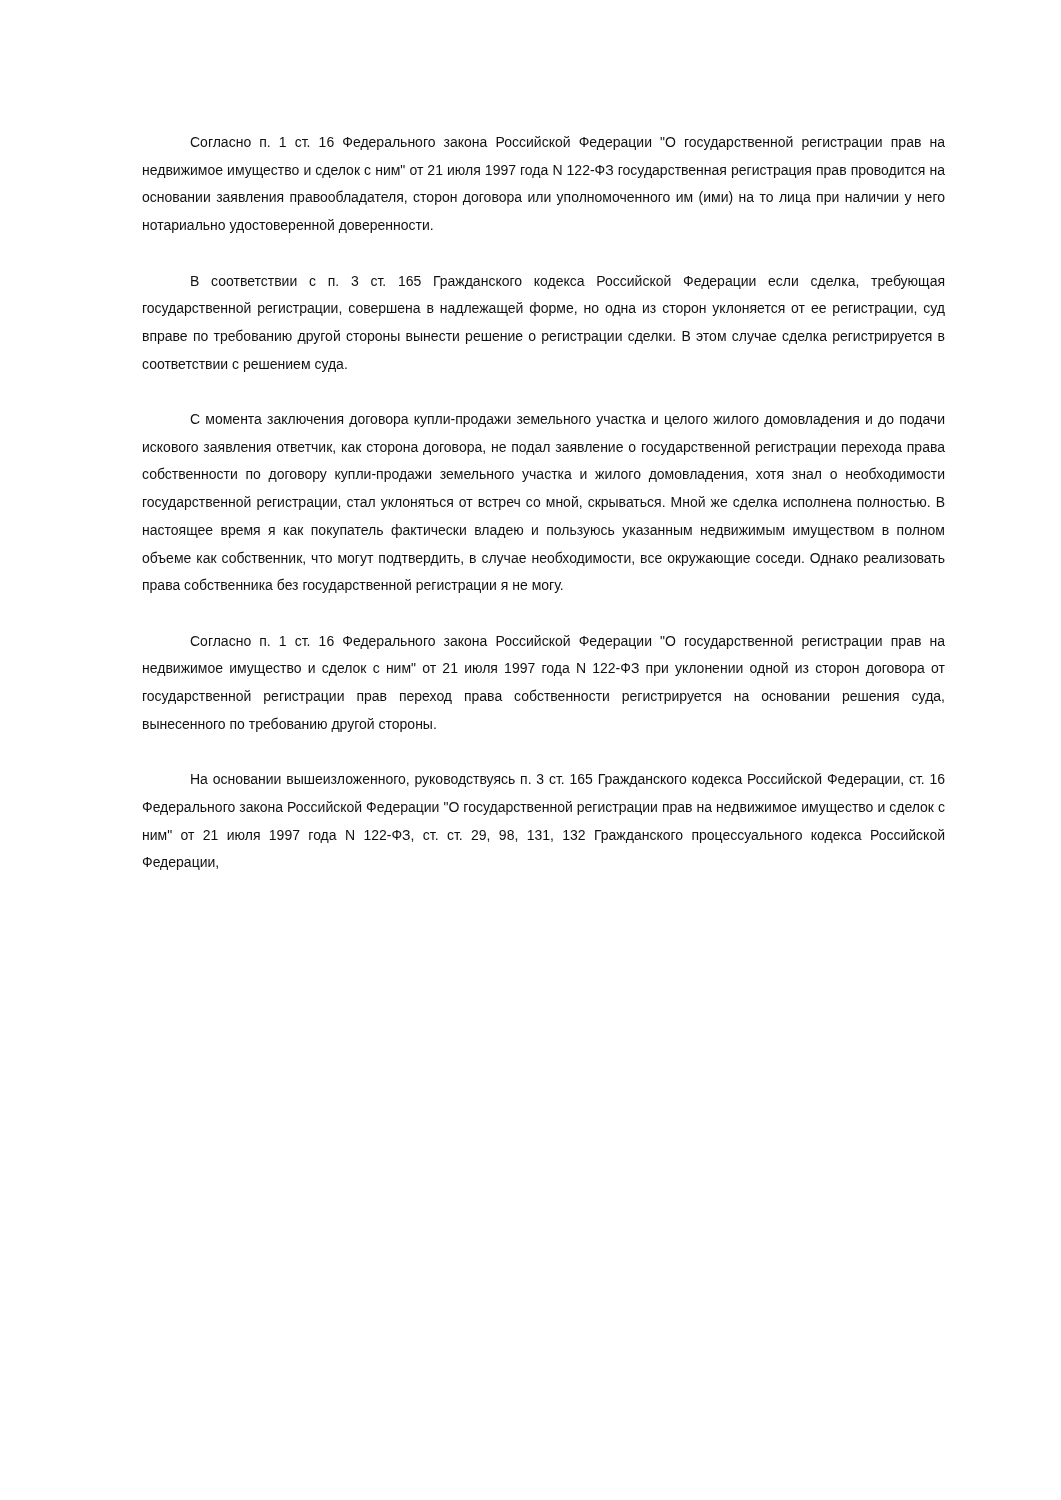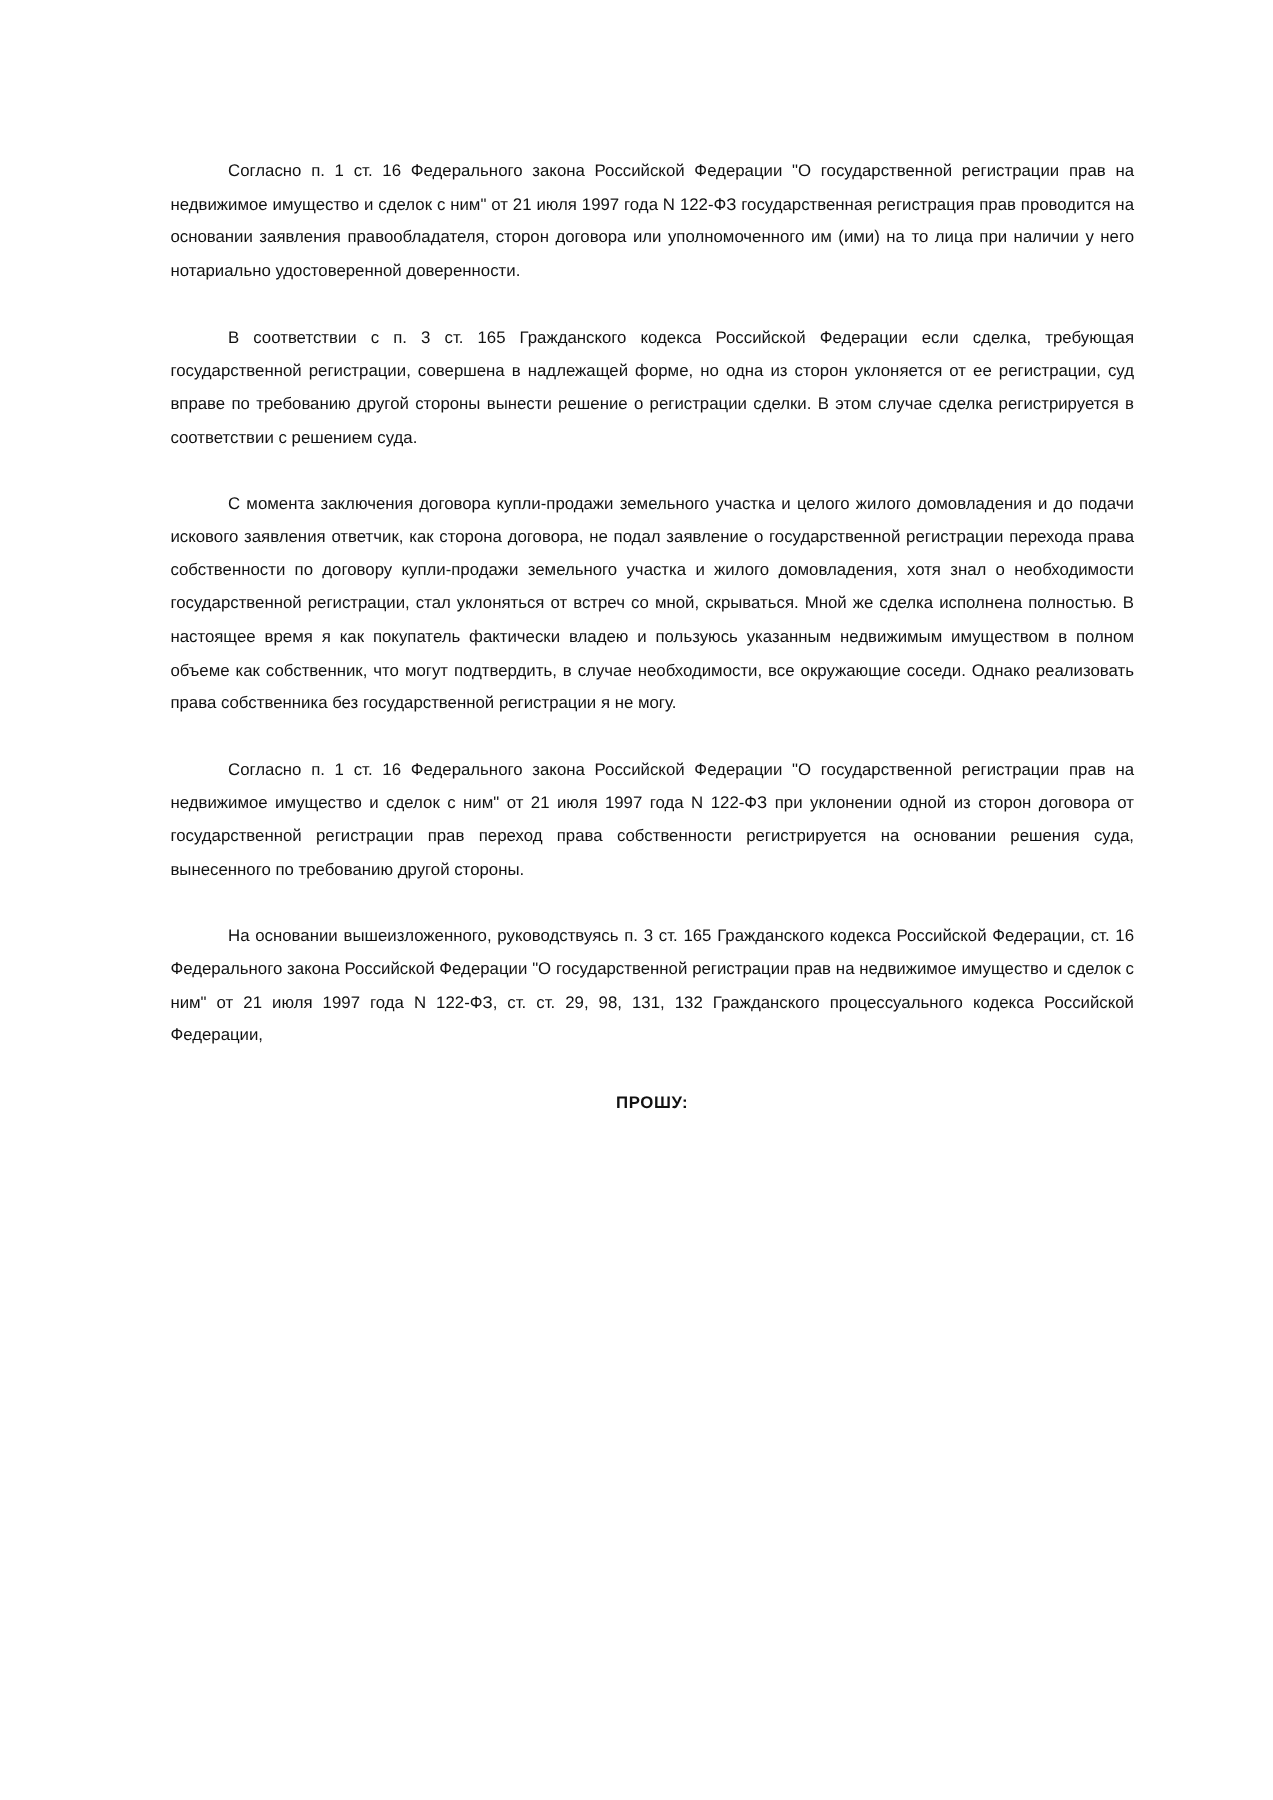--- a/index.html
+++ b/index.html
@@ -39,14 +39,13 @@
 </style>
 </head>
 <body>
 
 <div class="page">
   <p class="para">Согласно п. 1 ст. 16 Федерального закона Российской Федерации "О государственной регистрации прав на недвижимое имущество и сделок с ним" от 21 июля 1997 года N 122-ФЗ государственная регистрация прав проводится на основании заявления правообладателя, сторон договора или уполномоченного им (ими) на то лица при наличии у него нотариально удостоверенной доверенности.</p>
   <p class="para">В соответствии с п. 3 ст. 165 Гражданского кодекса Российской Федерации если сделка, требующая государственной регистрации, совершена в надлежащей форме, но одна из сторон уклоняется от ее регистрации, суд вправе по требованию другой стороны вынести решение о регистрации сделки. В этом случае сделка регистрируется в соответствии с решением суда.</p>
   <p class="para">С момента заключения договора купли-продажи земельного участка и целого жилого домовладения и до подачи искового заявления ответчик, как сторона договора, не подал заявление о государственной регистрации перехода права собственности по договору купли-продажи земельного участка и жилого домовладения, хотя знал о необходимости государственной регистрации, стал уклоняться от встреч со мной, скрываться. Мной же сделка исполнена полностью. В настоящее время я как покупатель фактически владею и пользуюсь указанным недвижимым имуществом в полном объеме как собственник, что могут подтвердить, в случае необходимости, все окружающие соседи. Однако реализовать права собственника без государственной регистрации я не могу.</p>
   <p class="para">Согласно п. 1 ст. 16 Федерального закона Российской Федерации "О государственной регистрации прав на недвижимое имущество и сделок с ним" от 21 июля 1997 года N 122-ФЗ при уклонении одной из сторон договора от государственной регистрации прав переход права собственности регистрируется на основании решения суда, вынесенного по требованию другой стороны.</p>
   <p class="para">На основании вышеизложенного, руководствуясь п. 3 ст. 165 Гражданского кодекса Российской Федерации, ст. 16 Федерального закона Российской Федерации "О государственной регистрации прав на недвижимое имущество и сделок с ним" от 21 июля 1997 года N 122-ФЗ, ст. ст. 29, 98, 131, 132 Гражданского процессуального кодекса Российской Федерации,</p>
-  <p class="heading">ПРОШУ:</p>
 </div>
 
 </body></html>

